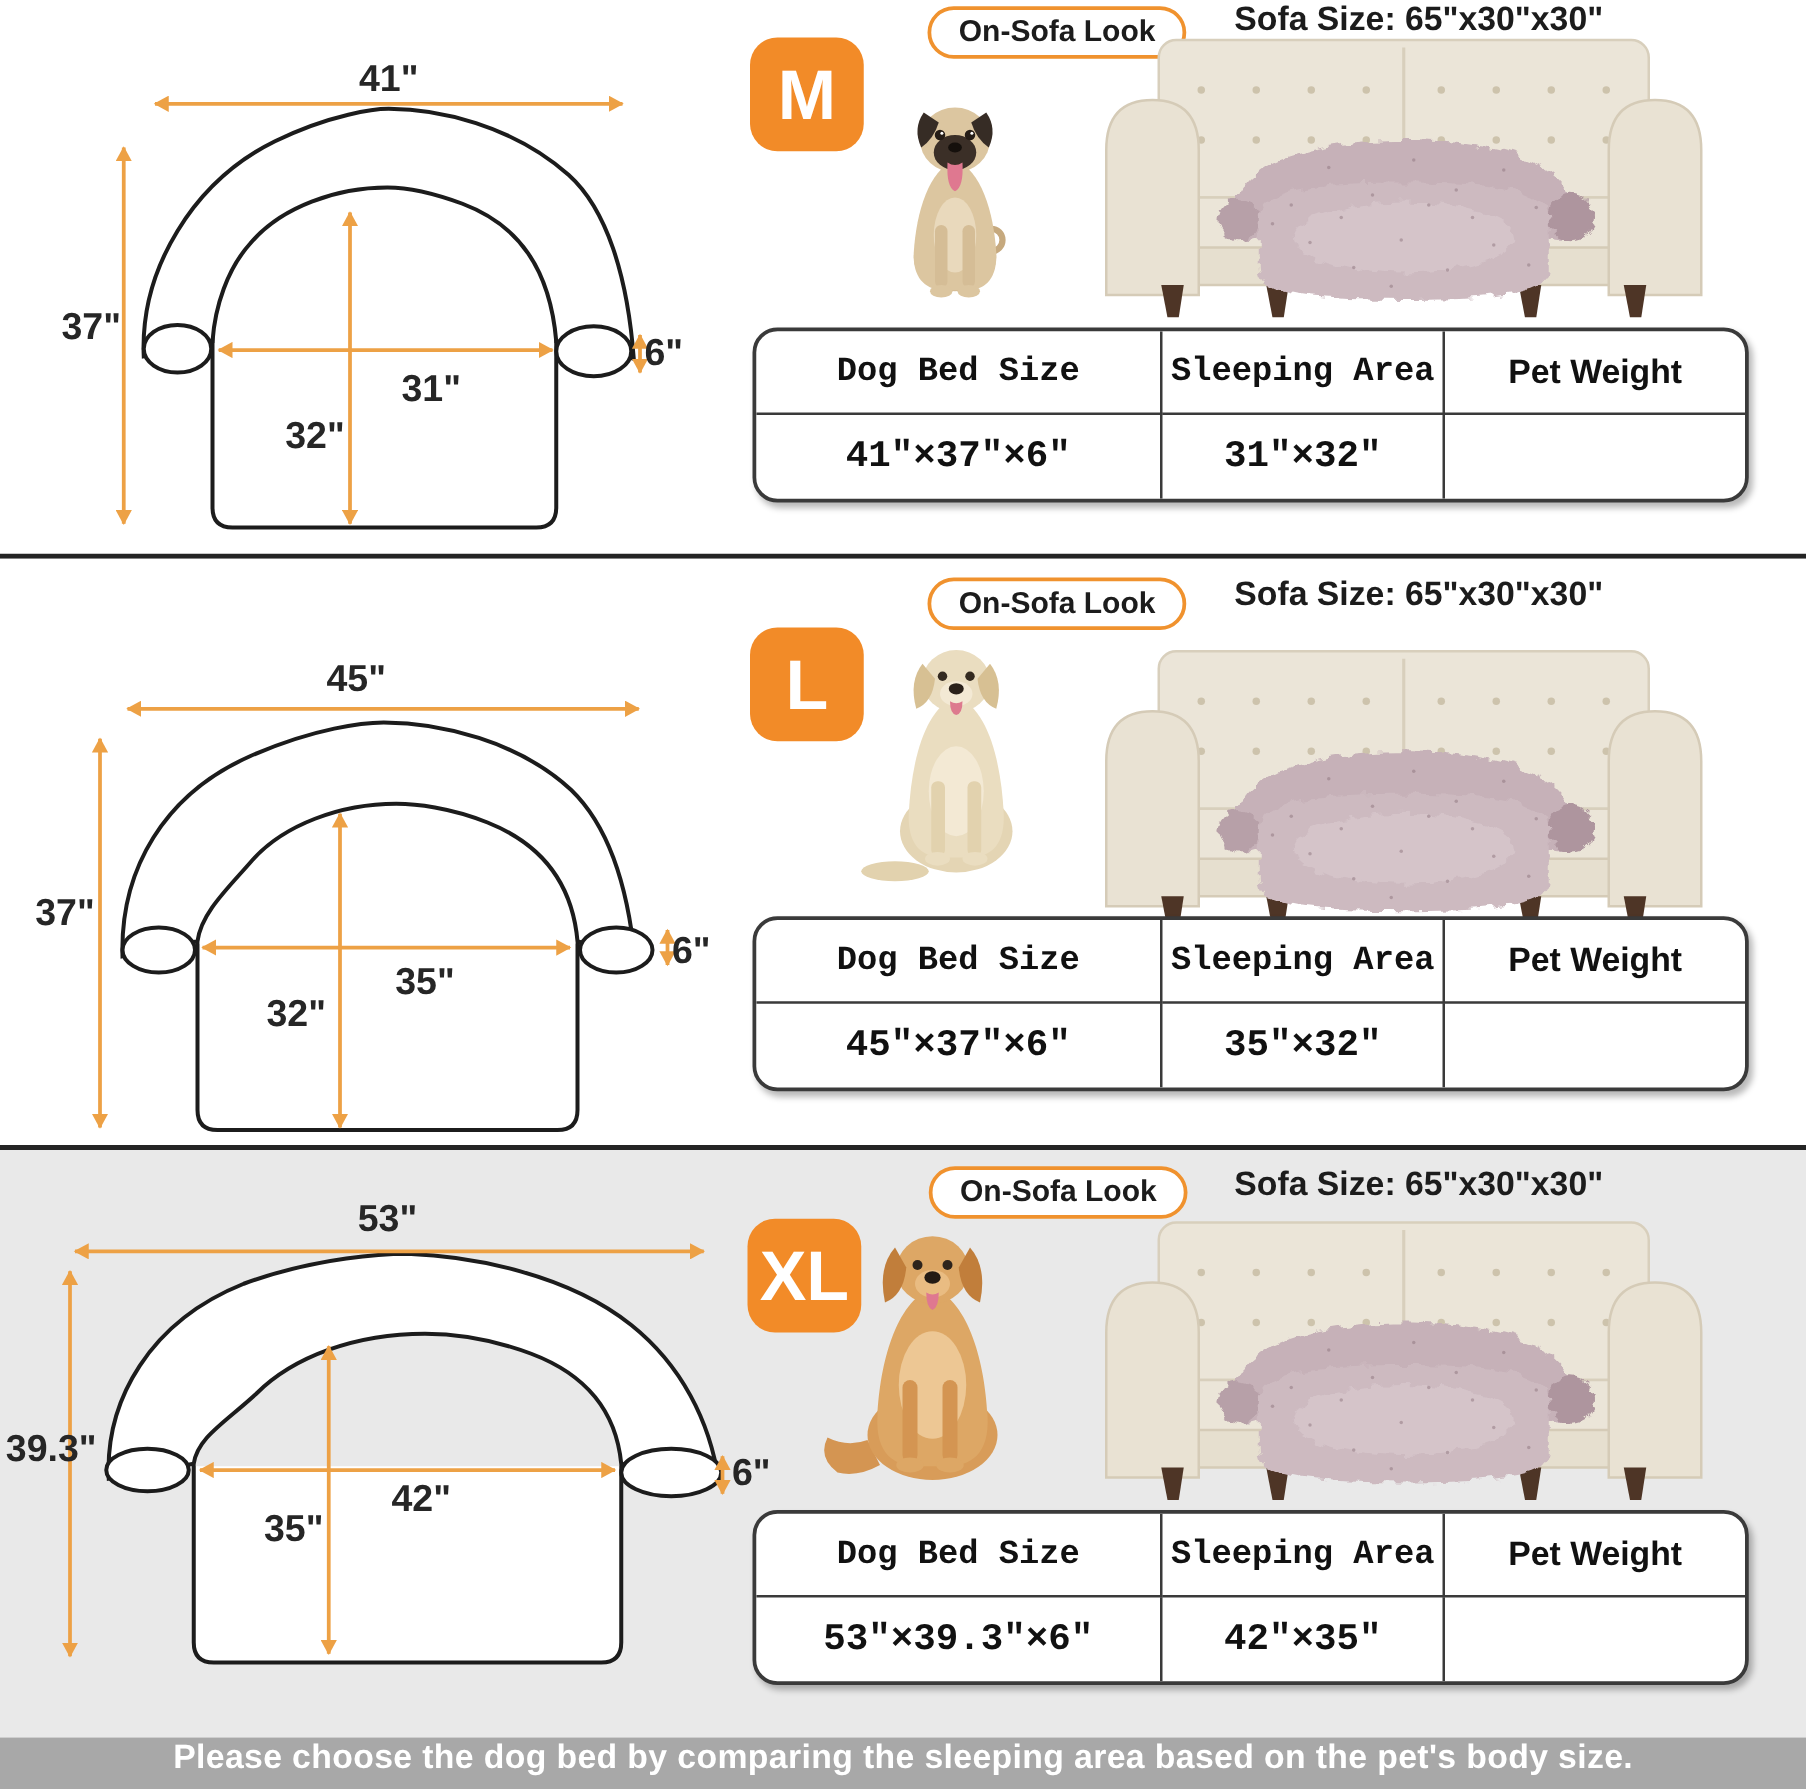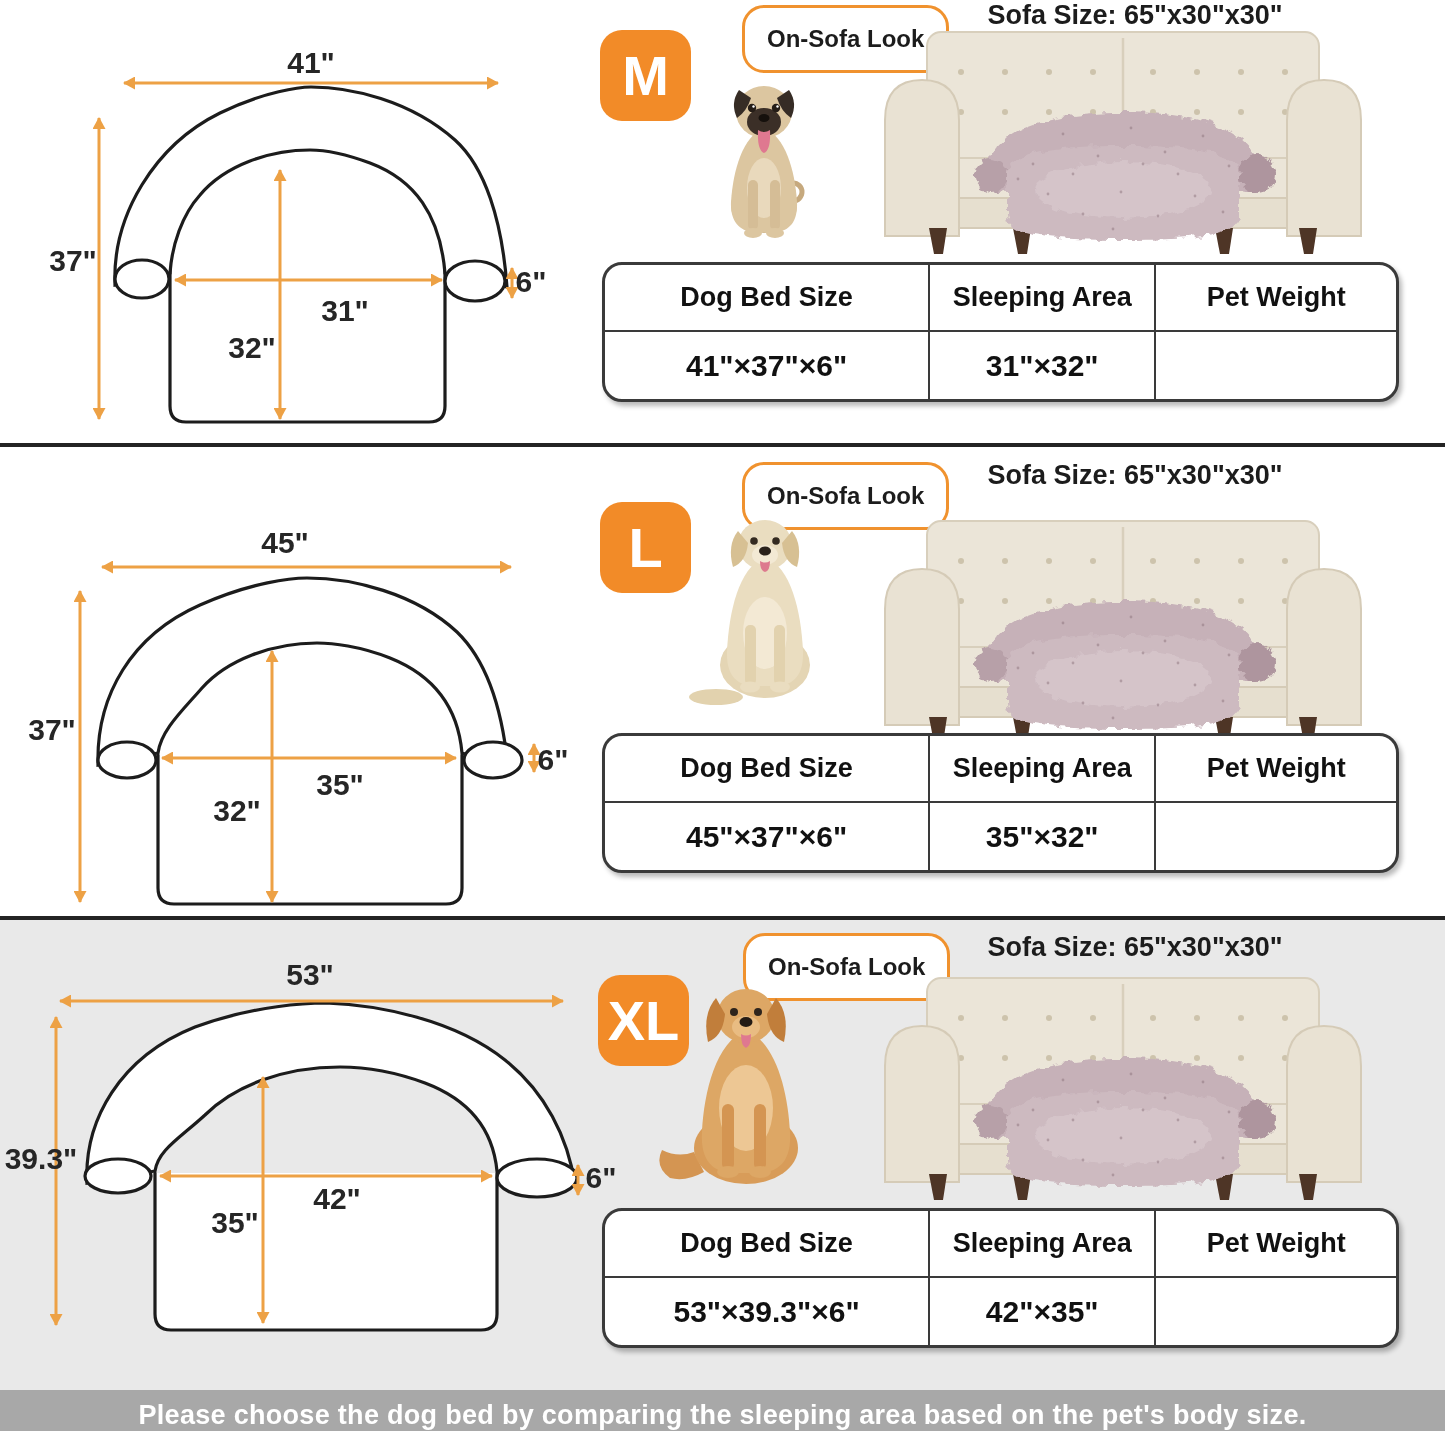--- a/index.html
+++ b/index.html
@@ -9,37 +9,37 @@
   .sec{position:absolute;left:0;width:1445px;}
   .sec-m{top:0;height:443px;background:#ffffff;}
   .sec-l{top:447px;height:469px;background:#ffffff;}
   .sec-xl{top:920px;height:470px;background:#E9E9E9;}
   .divider{position:absolute;left:0;width:1445px;height:4px;background:#242424;}
   .d1{top:443px;} .d2{top:916px;}
 
   .badge{position:absolute;width:91px;height:91px;background:#F28B28;border-radius:22px;
          display:flex;align-items:center;justify-content:center;color:#fff;
          font-size:56px;font-weight:700;}
-  .pill{position:absolute;height:36px;padding:13px 22px;background:#fff;border:3px solid #F0922E;
+  .pill{position:absolute;height:36px;padding:0 22px;background:#fff;border:3px solid #F0922E;
         border-radius:22px;display:flex;align-items:center;justify-content:center;
         font-size:24px;font-weight:700;color:#1c1c1c;white-space:nowrap;}
   .sofasize{position:absolute;left:935px;width:400px;text-align:center;font-size:27px;
             font-weight:700;color:#1c1c1c;white-space:nowrap;}
 
   .spec-table{position:absolute;left:602px;width:791px;height:134px;background:#fff;
               border:3px solid #3A3A3A;border-radius:20px;box-shadow:3px 4px 5px rgba(0,0,0,.28);
               display:grid;grid-template-columns:41.1% 28.6% 30.3%;grid-template-rows:1fr 1fr;
               overflow:hidden;}
   .th,.td{display:flex;align-items:center;justify-content:center;color:#111;}
   .th{font-weight:700;font-size:27px;border-bottom:2.5px solid #3A3A3A;}
   .td{font-weight:700;font-size:30px;}
-  .c1,.c2{border-right:2.5px solid #3A3A3A;}
+  .c1,.c2{border-right:2.5px solid #3A3A3A;font-family:Liberation Mono, monospace;}
 
   .footer{position:absolute;left:0;top:1390px;width:1445px;height:41px;background:#A8A8A8;
-          display:flex;align-items:flex-end;justify-content:center;color:#fff;
+          display:flex;align-items:flex-start;justify-content:center;color:#fff;
           font-size:27px;font-weight:700;letter-spacing:.3px;}
 
   svg.diagram{position:absolute;overflow:visible;}
   .lnF{fill:#fff;stroke:#1C1C1C;stroke-width:3.2;}
   .fillW{fill:#fff;}
   .ln{fill:none;stroke:#1C1C1C;stroke-width:3.2;stroke-linecap:round;}
   .arr{stroke:#EDA145;stroke-width:3;}
   .dim{font-family:"Liberation Sans",sans-serif;font-size:30px;font-weight:600;
        fill:#262626;text-anchor:middle;}
 </style>

